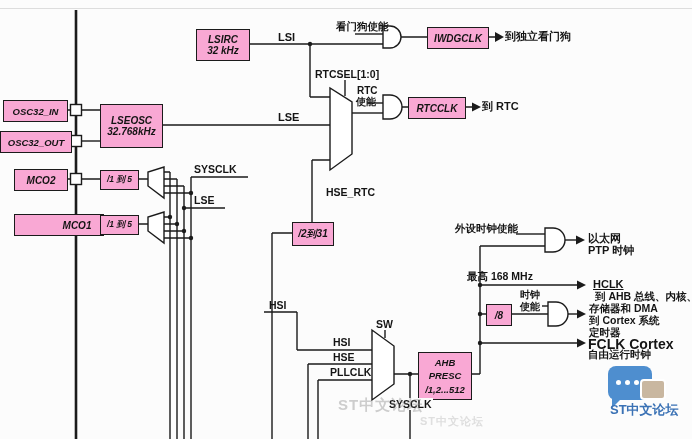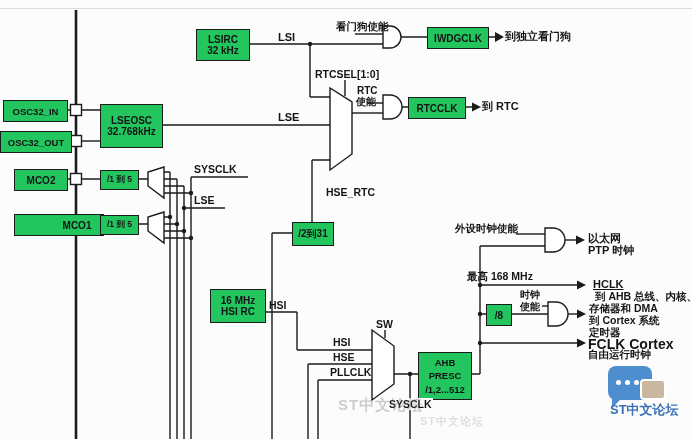--- a/index.html
+++ b/index.html
@@ -1,20 +1,20 @@
 <!DOCTYPE html>
 <html><head>
 <meta charset="utf-8">
 <style>
   html,body{margin:0;padding:0;}
   body{width:692px;height:439px;background:#ffffff;font-family:"Liberation Sans","DejaVu Sans",sans-serif;}
   #canvas{position:relative;width:692px;height:439px;background:#fcfcfc;overflow:hidden;}
   svg.wires{position:absolute;left:0;top:0;z-index:1;}
   .lbl{position:absolute;z-index:2;font-weight:bold;font-size:10.5px;color:#141414;white-space:nowrap;line-height:1.15;}
-  .box{position:absolute;z-index:2;border:1.3px solid #1b1b1b;background:#22c55e;display:flex;flex-direction:column;align-items:center;justify-content:center;text-align:center;font-weight:bold;color:#141414;white-space:nowrap;}
+  .box{position:absolute;z-index:2;border:1.3px solid #1b1b1b;background:#f9a8d4;display:flex;flex-direction:column;align-items:center;justify-content:center;text-align:center;font-weight:bold;color:#141414;white-space:nowrap;font-style:italic;}
   .box span{display:block;}
   .ghost{position:absolute;z-index:3;color:rgba(135,135,135,0.40);font-weight:bold;letter-spacing:1px;white-space:nowrap;}
   .logo-bubble{position:absolute;z-index:4;background:#4e8ecf;border-radius:8px;}
   .logo-dot{position:absolute;z-index:5;width:5px;height:5px;border-radius:50%;background:#fff;}
   .logo-tail{position:absolute;z-index:4;width:0;height:0;border-right:9px solid transparent;border-top:9px solid #4e8ecf;}
   .logo-mini{position:absolute;z-index:5;background:#c9b7a0;border:2px solid #fff;border-radius:4px;}
   .logo-text{position:absolute;z-index:5;color:#3b72b5;font-weight:bold;font-size:13px;white-space:nowrap;}
 </style>
 </head>
 <body>
@@ -113,24 +113,20 @@
   <div class="box" style="left:196px;top:29px;width:52px;height:30px;font-size:10px;">
     <span>LSIRC</span>
     <span>32 kHz</span>
   </div>
   <div class="box" style="left:100px;top:104px;width:61px;height:42px;font-size:10px;">
     <span>LSEOSC</span>
     <span>32.768kHz</span>
   </div>
   <div class="box" style="left:100px;top:170px;width:37px;height:18px;font-size:8.5px;">/1 到 5</div>
   <div class="box" style="left:100px;top:215px;width:37px;height:18px;font-size:8.5px;">/1 到 5</div>
-  <div class="box" style="left:210px;top:289px;width:54px;height:32px;font-size:10px;">
-    <span>16 MHz</span>
-    <span>HSI RC</span>
-  </div>
   <div class="box" style="left:292px;top:222px;width:40px;height:22px;font-size:10px;">/2到31</div>
   <div class="box" style="left:486px;top:304px;width:24px;height:20px;font-size:10px;">/8</div>
   <div class="box" style="left:418px;top:352px;width:52px;height:46px;font-size:9.5px;line-height:13.5px;">
     <span>AHB</span>
     <span>PRESC</span>
     <span>/1,2...512</span>
   </div>
   <div class="box" style="left:408px;top:97px;width:56px;height:20px;font-size:10px;">RTCCLK</div>
   <div class="box" style="left:427px;top:27px;width:60px;height:20px;font-size:10px;">IWDGCLK</div>
 

